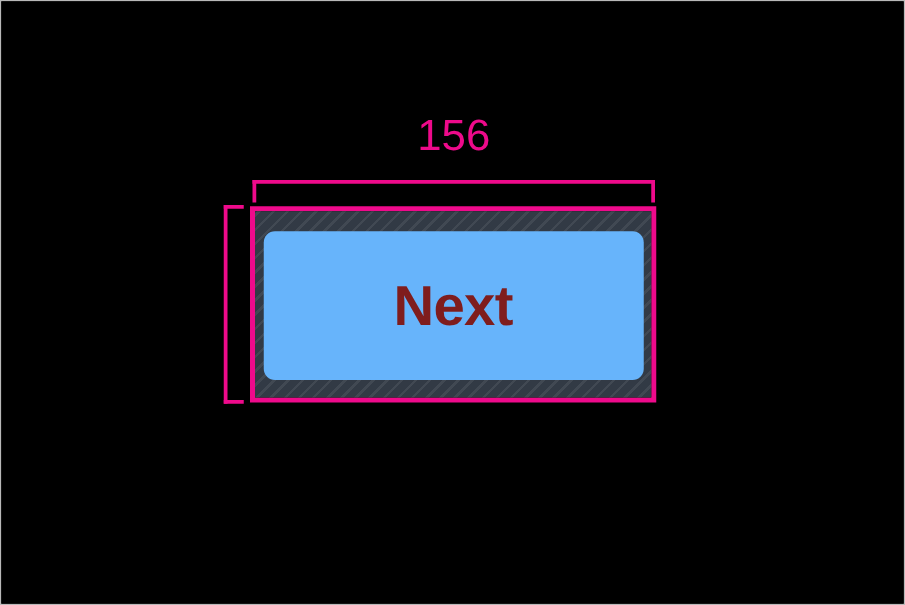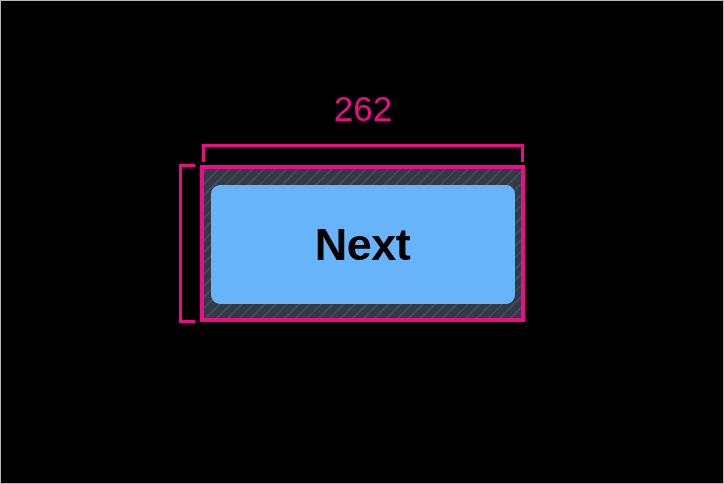--- a/index.html
+++ b/index.html
@@ -67,21 +67,21 @@
     height: 119px;
     background: #67b4fb;
     border-radius: 9px;
     display: flex;
     align-items: center;
     justify-content: center;
     margin-top: 1px;
   }
 
   #next-button-label {
-    color: #000000;
+    color: #7f1d1d;
     font-family: "Liberation Sans", sans-serif;
     font-size: 45px;
     font-weight: bold;
     letter-spacing: -0.5px;
     line-height: 1;
     user-select: none;
   }
 
   
   #width-bracket {
@@ -135,21 +135,21 @@
     user-select: none;
   }
 </style>
 </head>
 <body>
 
 <div id="viewport">
 
   <div class="canvas"></div>
 
-  <div id="width-label">262</div>
+  <div id="width-label">156</div>
 
   <div id="width-bracket"></div>
 
 
   <div id="height-bracket"></div>
 
   <div id="selection-rect"></div>
 
   <div id="element-box">
     <div id="next-button">

